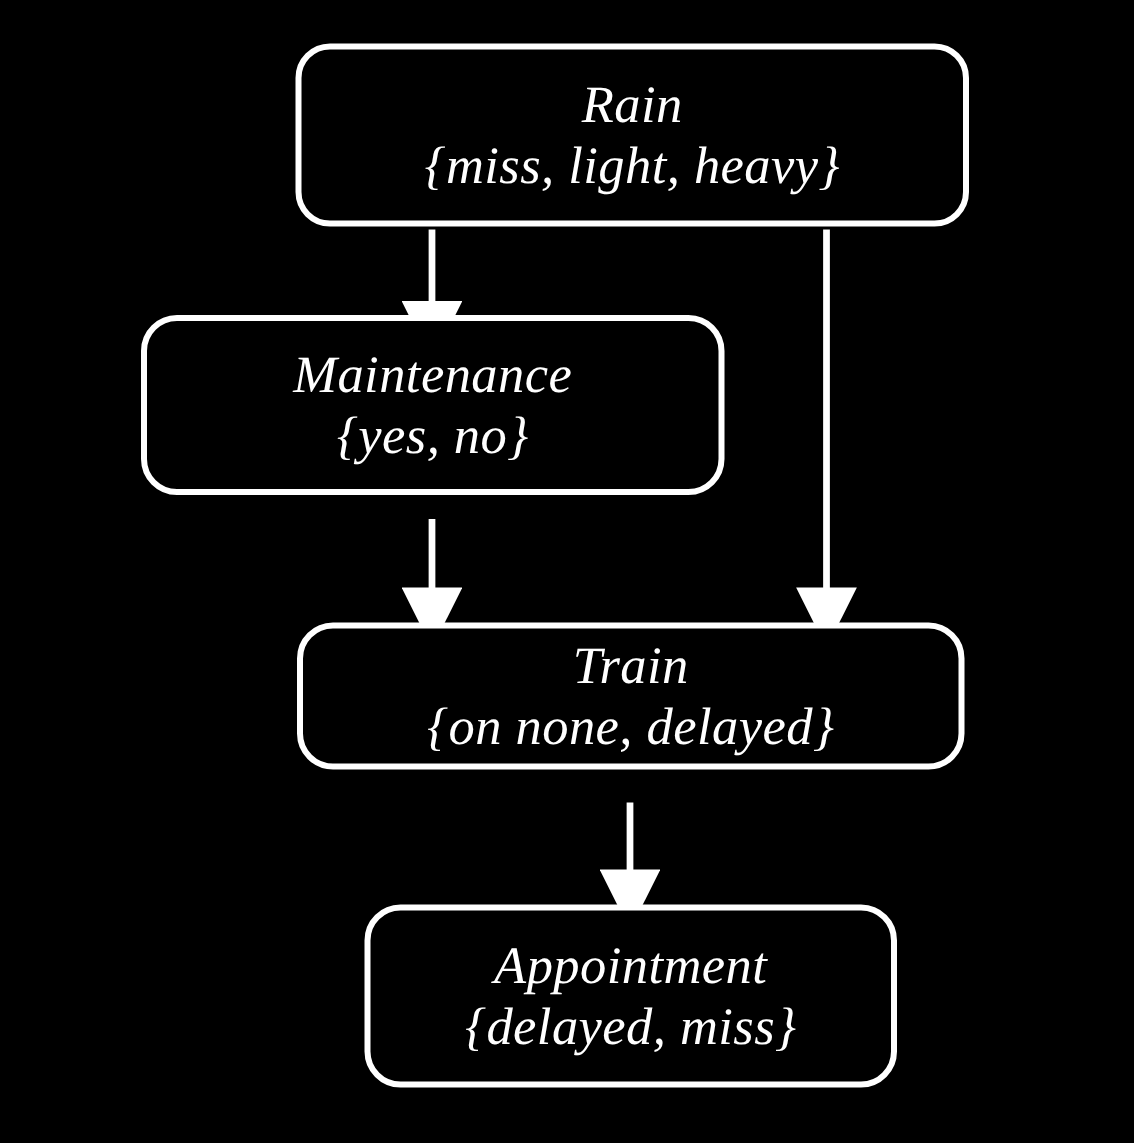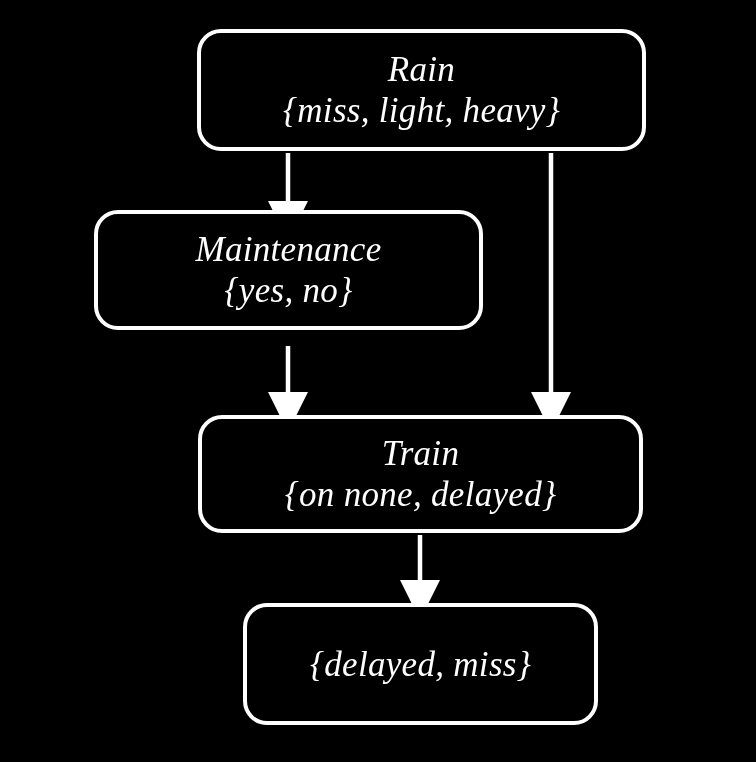--- a/index.html
+++ b/index.html
@@ -71,32 +71,33 @@
 
     <line x1="288" y1="153" x2="288" y2="206" stroke="#ffffff" stroke-width="4.5" marker-end="url(#arrowhead)"></line>
 
     <line x1="551" y1="153" x2="551" y2="397" stroke="#ffffff" stroke-width="4.5" marker-end="url(#arrowhead)"></line>
 
     <line x1="288" y1="346" x2="288" y2="397" stroke="#ffffff" stroke-width="4.5" marker-end="url(#arrowhead)"></line>
 
     <line x1="420" y1="535" x2="420" y2="585" stroke="#ffffff" stroke-width="4.5" marker-end="url(#arrowhead)"></line>
   </svg>
 
-  <div class="node" style="left:197px; top:29px; width:449px; height:122px;">
+  <div class="node" style="left:197px; top:29px; width:449px; height:122px;border-radius:23px;">
     <div class="node-title">Rain</div>
     <div class="node-states">{miss, light, heavy}</div>
   </div>
 
   <div class="node" style="left:94px; top:210px; width:389px; height:120px;">
     <div class="node-title">Maintenance</div>
     <div class="node-states">{yes, no}</div>
   </div>
 
-  <div class="node" style="left:198px; top:415px; width:445px; height:118px;justify-content:center;">
+  <div class="node" style="left:198px; top:415px; width:445px; height:98px;justify-content:center;">
     <div class="node-title">Train</div>
     <div class="node-states">{on none, delayed}</div>
   </div>
 
   <div class="node" style="left:243px; top:603px; width:355px; height:122px;">
+    <div class="node-title">Appointment</div>
     <div class="node-states">{delayed, miss}</div>
   </div>
 
 </div>
 
 </body></html>

